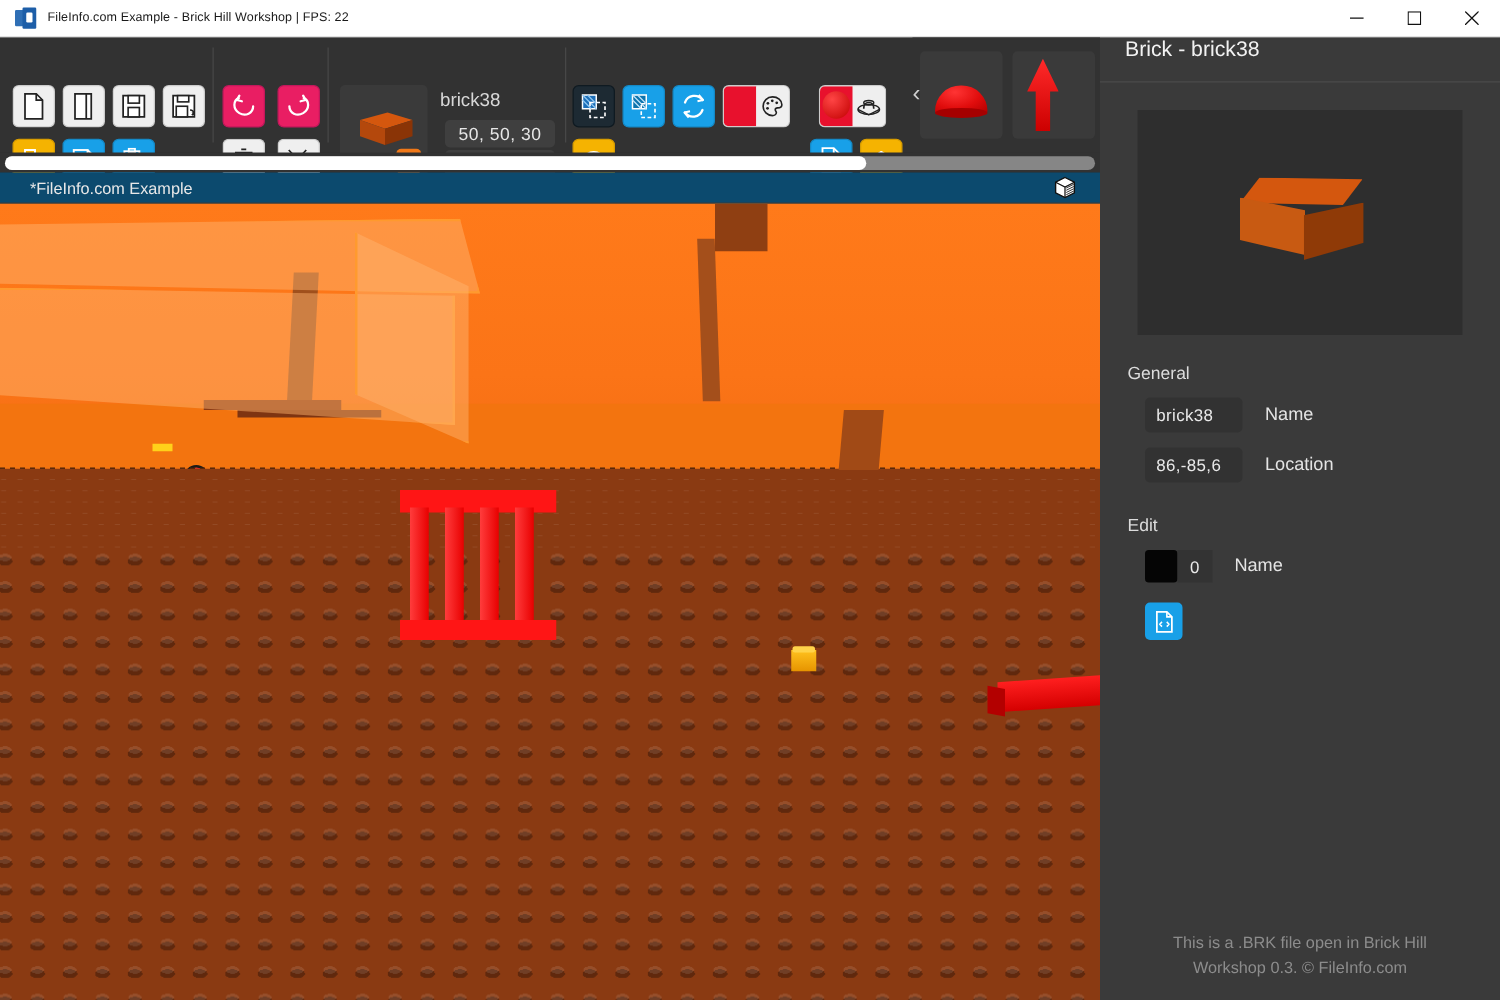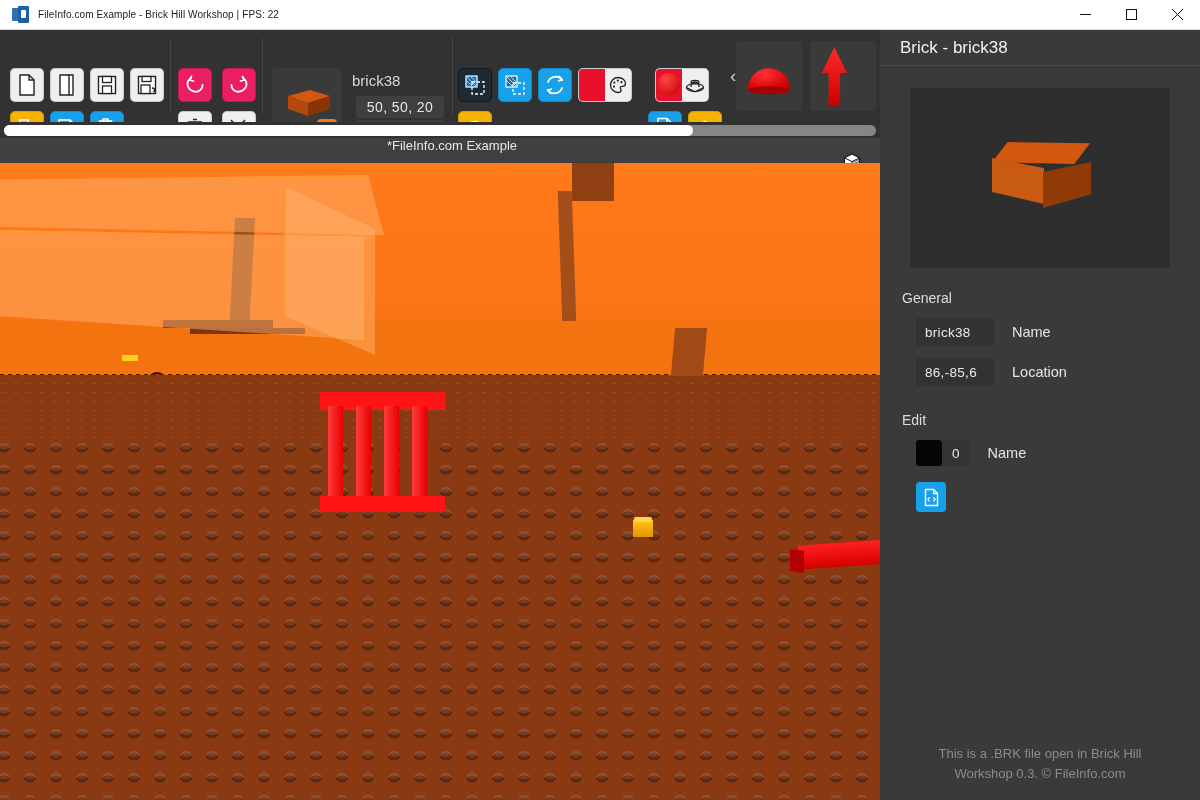--- a/index.html
+++ b/index.html
@@ -85,22 +85,22 @@
           background:linear-gradient(#ff2a2a,#cc0000);
           clip-path:polygon(50% 0,85% 45%,66% 45%,66% 100%,34% 100%,34% 45%,15% 45%); }
 
   
   .hscroll { position:absolute; left:0; top:122px; width:880px; height:16px; background:#323232;
              display:flex; align-items:center; }
   .hs-track { margin:0 4px; height:11px; width:872px; background:#868686; border-radius:6px; position:relative; }
   .hs-thumb { position:absolute; left:0; top:0; height:11px; width:694px; background:#ffffff; border-radius:6px; }
 
   .tabbar { position:absolute; left:0; top:138px; width:880px; height:25px;
-            background:#404040; border-bottom:1px solid #3a3a3a;
-            display:flex; align-items:center;flex-direction:column; }
+            background:#0c4a6e; border-bottom:1px solid #3a3a3a;
+            display:flex; align-items:center; }
   .tab-label { margin-left:24px; font-size:13px; color:#e8e8e8; }
   .cube-btn { margin-left:auto; margin-right:18px; width:20px; height:18px;
               display:flex; align-items:center; justify-content:center; }
 
   
   .viewport { position:absolute; left:0; top:163px; width:880px; height:637px; overflow:hidden;
               background:#f07818; }
   .vp-wall { position:absolute; left:0; top:0; width:880px; height:228px;
              background:linear-gradient(180deg,#ff7a1a 0%, #fb7417 60%, #f26d12 100%); }
   .vp-mid  { position:absolute; left:0; top:160px; width:880px; height:90px;
@@ -156,21 +156,21 @@
                  background:#ffd34a; border-radius:2px; }
   .redslab { position:absolute; left:798px; top:379px; width:110px; height:24px;
              background:linear-gradient(180deg,#ff1f1f 0%, #d40000 100%);
              transform:skewY(-4deg); }
   .redslab:after { content:""; position:absolute; left:-8px; top:4px; width:14px; height:22px;
              background:#b30000; transform:skewY(14deg); }
   .yellowtab { position:absolute; left:122px; top:192px; width:16px; height:6px; background:#ffd11a; }
 
   
   .rpanel { position:absolute; left:880px; top:30px; width:320px; height:770px; background:#3a3a3a; }
-  .rp-head { height:36px; display:flex; align-items:center; border-bottom:1px solid #4b4b4b; }
+  .rp-head { height:36px; display:flex; align-items:flex-start; border-bottom:1px solid #4b4b4b; }
   .rp-title { margin-left:20px; font-size:17px; color:#f2f2f2; }
   .rp-preview { margin:22px auto 0; width:260px; height:180px; background:#2e2e2e; position:relative; }
   .pbrick { position:absolute; left:50%; top:50%; transform:translate(-50%,-50%); width:120px; height:72px; }
   .pb-top { position:absolute; left:12px; top:0; width:98px; height:22px;
             background:#d4570e; clip-path:polygon(16% 0, 100% 6%, 84% 100%, 0 92%); }
   .pb-left{ position:absolute; left:12px; top:16px; width:52px; height:46px;
             background:#c85a12; clip-path:polygon(0 0, 100% 22%, 100% 100%, 0 74%); }
   .pb-right{position:absolute; left:63px; top:20px; width:48px; height:46px;
             background:#8f3a07; clip-path:polygon(0 22%, 100% 0, 100% 70%, 0 100%); }
 
@@ -308,21 +308,21 @@
 
     <div class="brickcard">
       <svg class="prev" viewBox="0 0 54 34">
         <polygon points="8,10 30,4 50,10 28,17" fill="#d4570e"></polygon>
         <polygon points="8,10 28,17 28,30 8,23" fill="#b4480c"></polygon>
         <polygon points="28,17 50,10 50,23 28,30" fill="#8a3406"></polygon>
       </svg>
       <div class="swatch"></div>
     </div>
     <div class="bname">brick38</div>
-    <div class="bfield bsize">50, 50, 20</div>
+    <div class="bfield bsize">50, 50, 30</div>
     <div class="bfield bpos">
       <span class="ax x">x</span>
       <span class="pv">86</span>
       <span class="ax y">y</span>
       <span class="pv">-85</span>
       <span class="ax z">z</span>
       <span class="pv">6</span>
     </div>
 
     <div class="tsep" style="left:452px;"></div>

